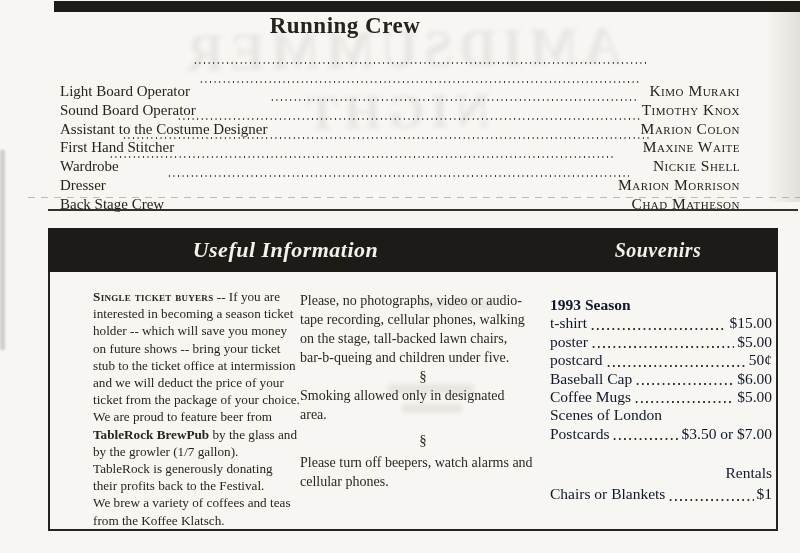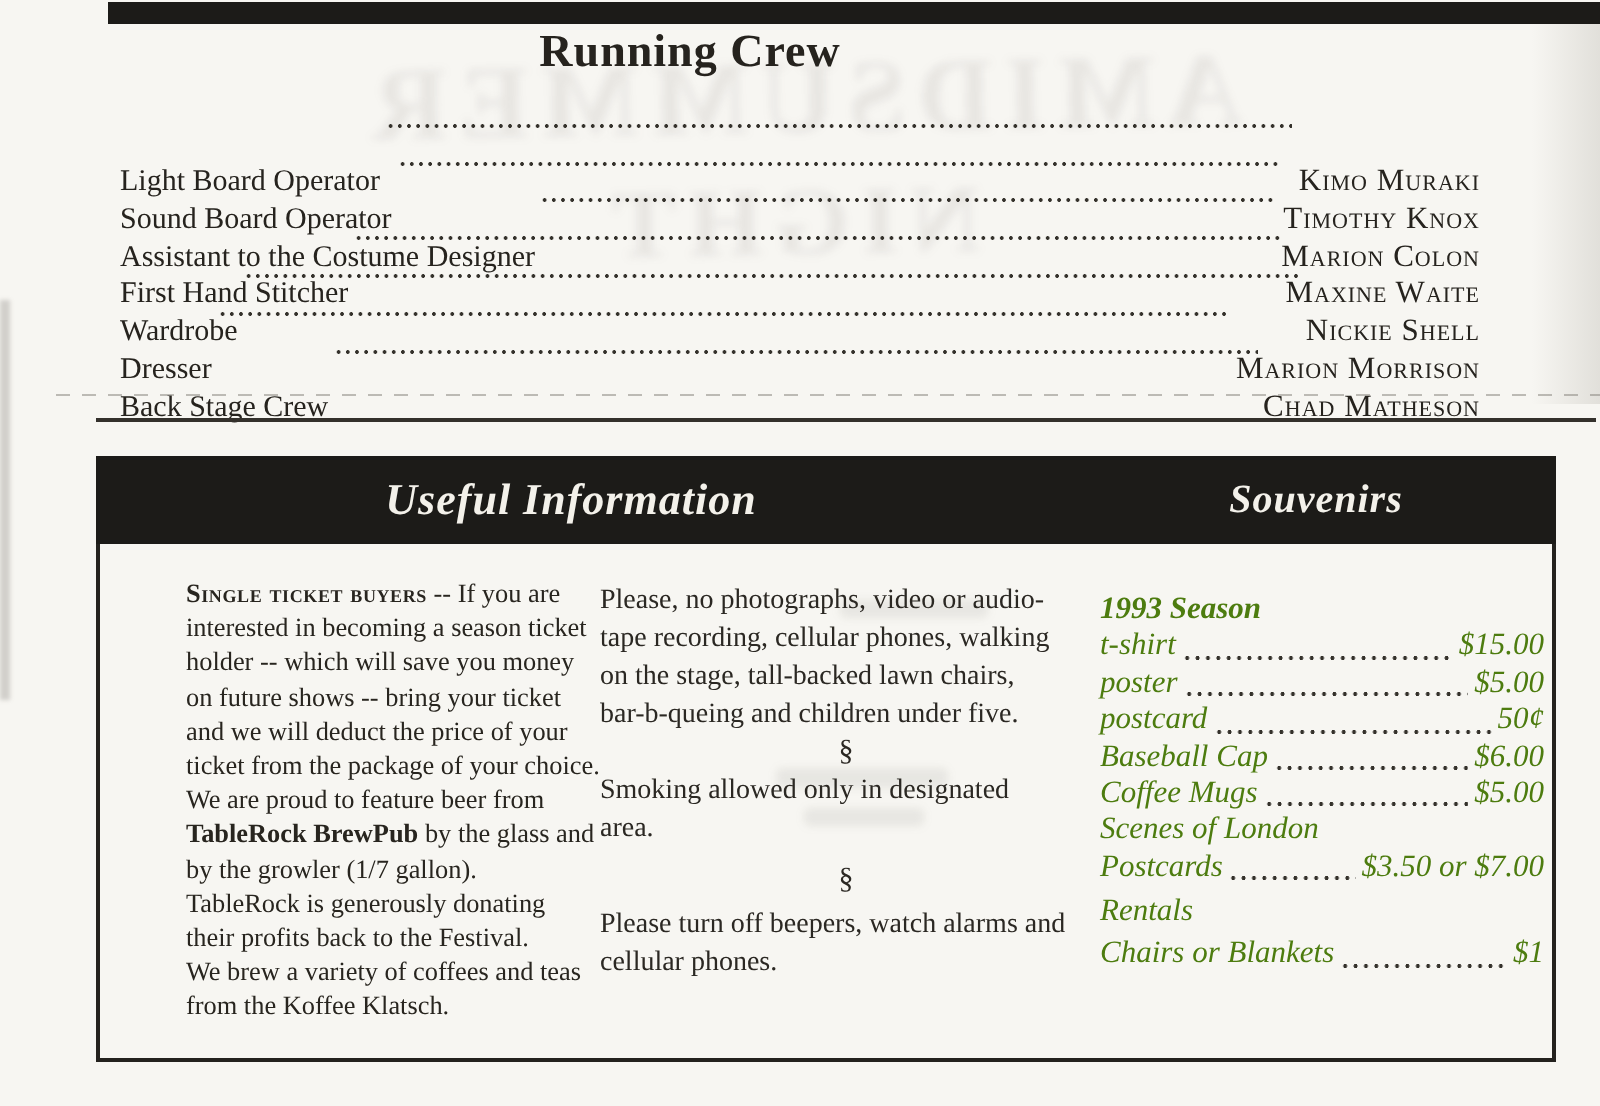--- a/index.html
+++ b/index.html
@@ -129,30 +129,30 @@
   }
   .col-mid .line{white-space:nowrap;}
   .section-mark{
     text-align:center;font-size:15px;line-height:19px;
   }
   .mark-2{margin-top:7px;}
   .para-3{margin-top:3px;}
   
   .col-right{
     position:absolute;left:550px;top:296px;width:222px;
-    font-size:15.5px;line-height:18.4px;color:#4d7c0f;font-style:italic;
+    font-size:15.5px;line-height:18.4px;color:#0f172a;
   }
   .season-header{font-weight:bold;}
   .souvenir-row{display:flex;align-items:baseline;height:18.4px;}
   .souvenir-label{white-space:nowrap;}
   .souvenir-price{white-space:nowrap;}
   .souvenir-row .dots{margin-bottom:3px;background-size:5.2px 2px;}
   .scenes-line{white-space:nowrap;height:18.4px;}
   .rentals-header{
-    text-align:left;margin-top:4px;height:19px;
+    text-align:right;margin-top:21px;height:19px;
   }
   .rentals-row{margin-top:2px;}
 </style>
 </head>
 <body>
 
 <div class="page">
 
   <div class="top-black-bar"></div>
   <div class="edge-shade-right"></div>
@@ -213,20 +213,21 @@
 
   <div class="panel-box"></div>
 
   <div class="col-left">
     <div class="line">
       <span class="sc-lead">Single ticket buyers</span><span> -- If you are</span>
     </div>
     <div class="line">interested in becoming a season ticket</div>
     <div class="line">holder -- which will save you money</div>
     <div class="line">on future shows -- bring your ticket</div>
+    <div class="line">stub to the ticket office at intermission</div>
     <div class="line">and we will deduct the price of your</div>
     <div class="line">ticket from the package of your choice.</div>
     <div class="line">We are proud to feature beer from</div>
     <div class="line">
       <span class="brand-bold">TableRock BrewPub</span><span> by the glass and</span>
     </div>
     <div class="line">by the growler (1/7 gallon).</div>
     <div class="line">TableRock is generously donating</div>
     <div class="line">their profits back to the Festival.</div>
     <div class="line">We brew a variety of coffees and teas</div>

